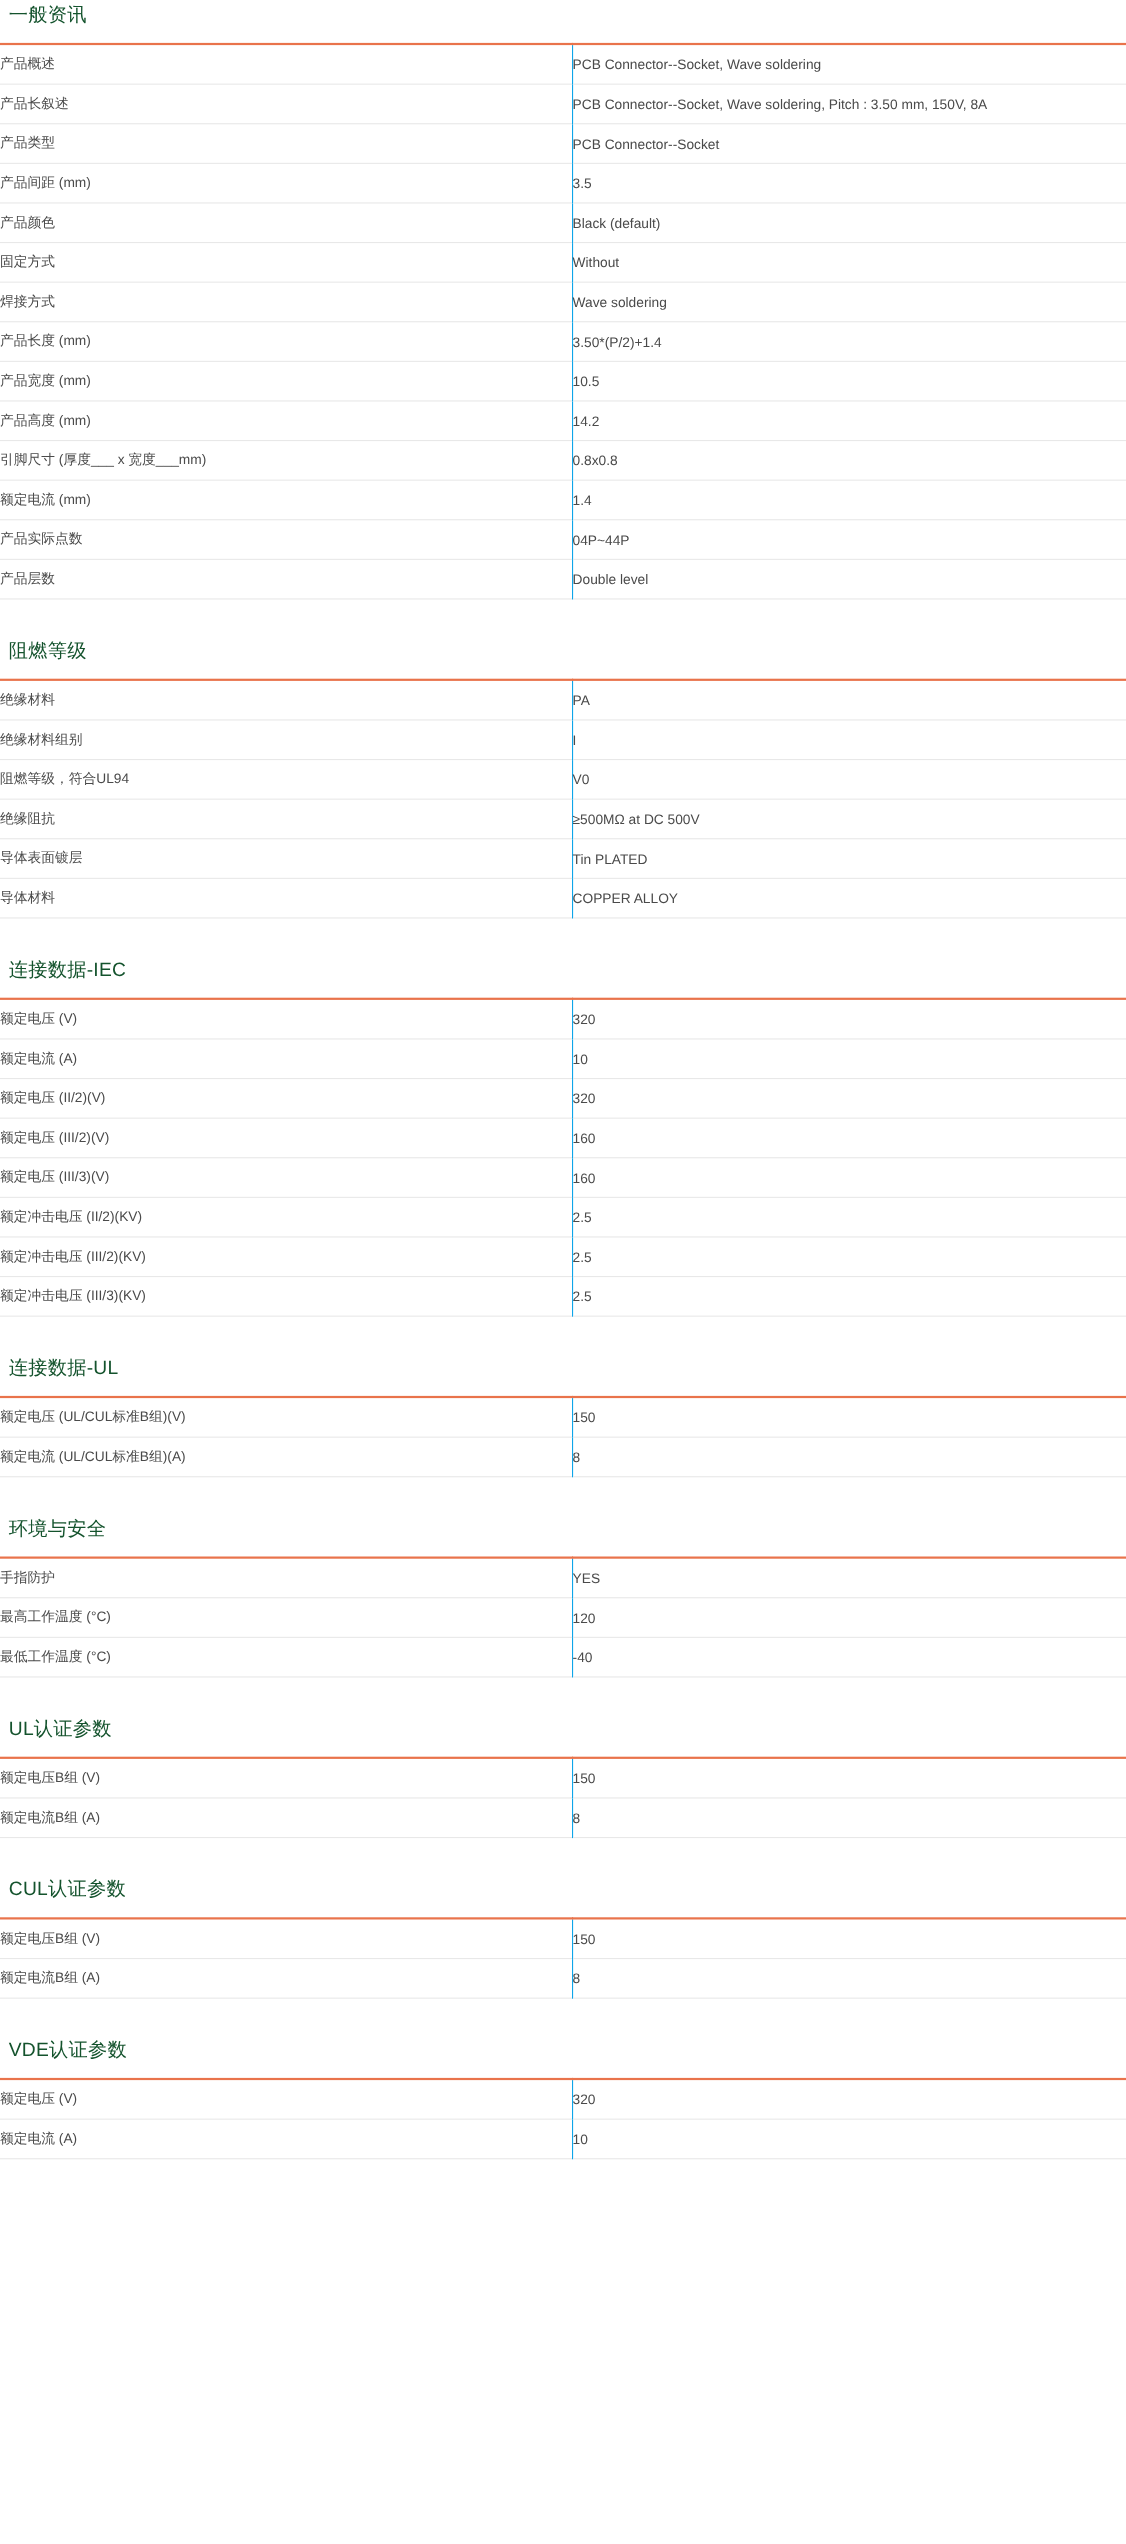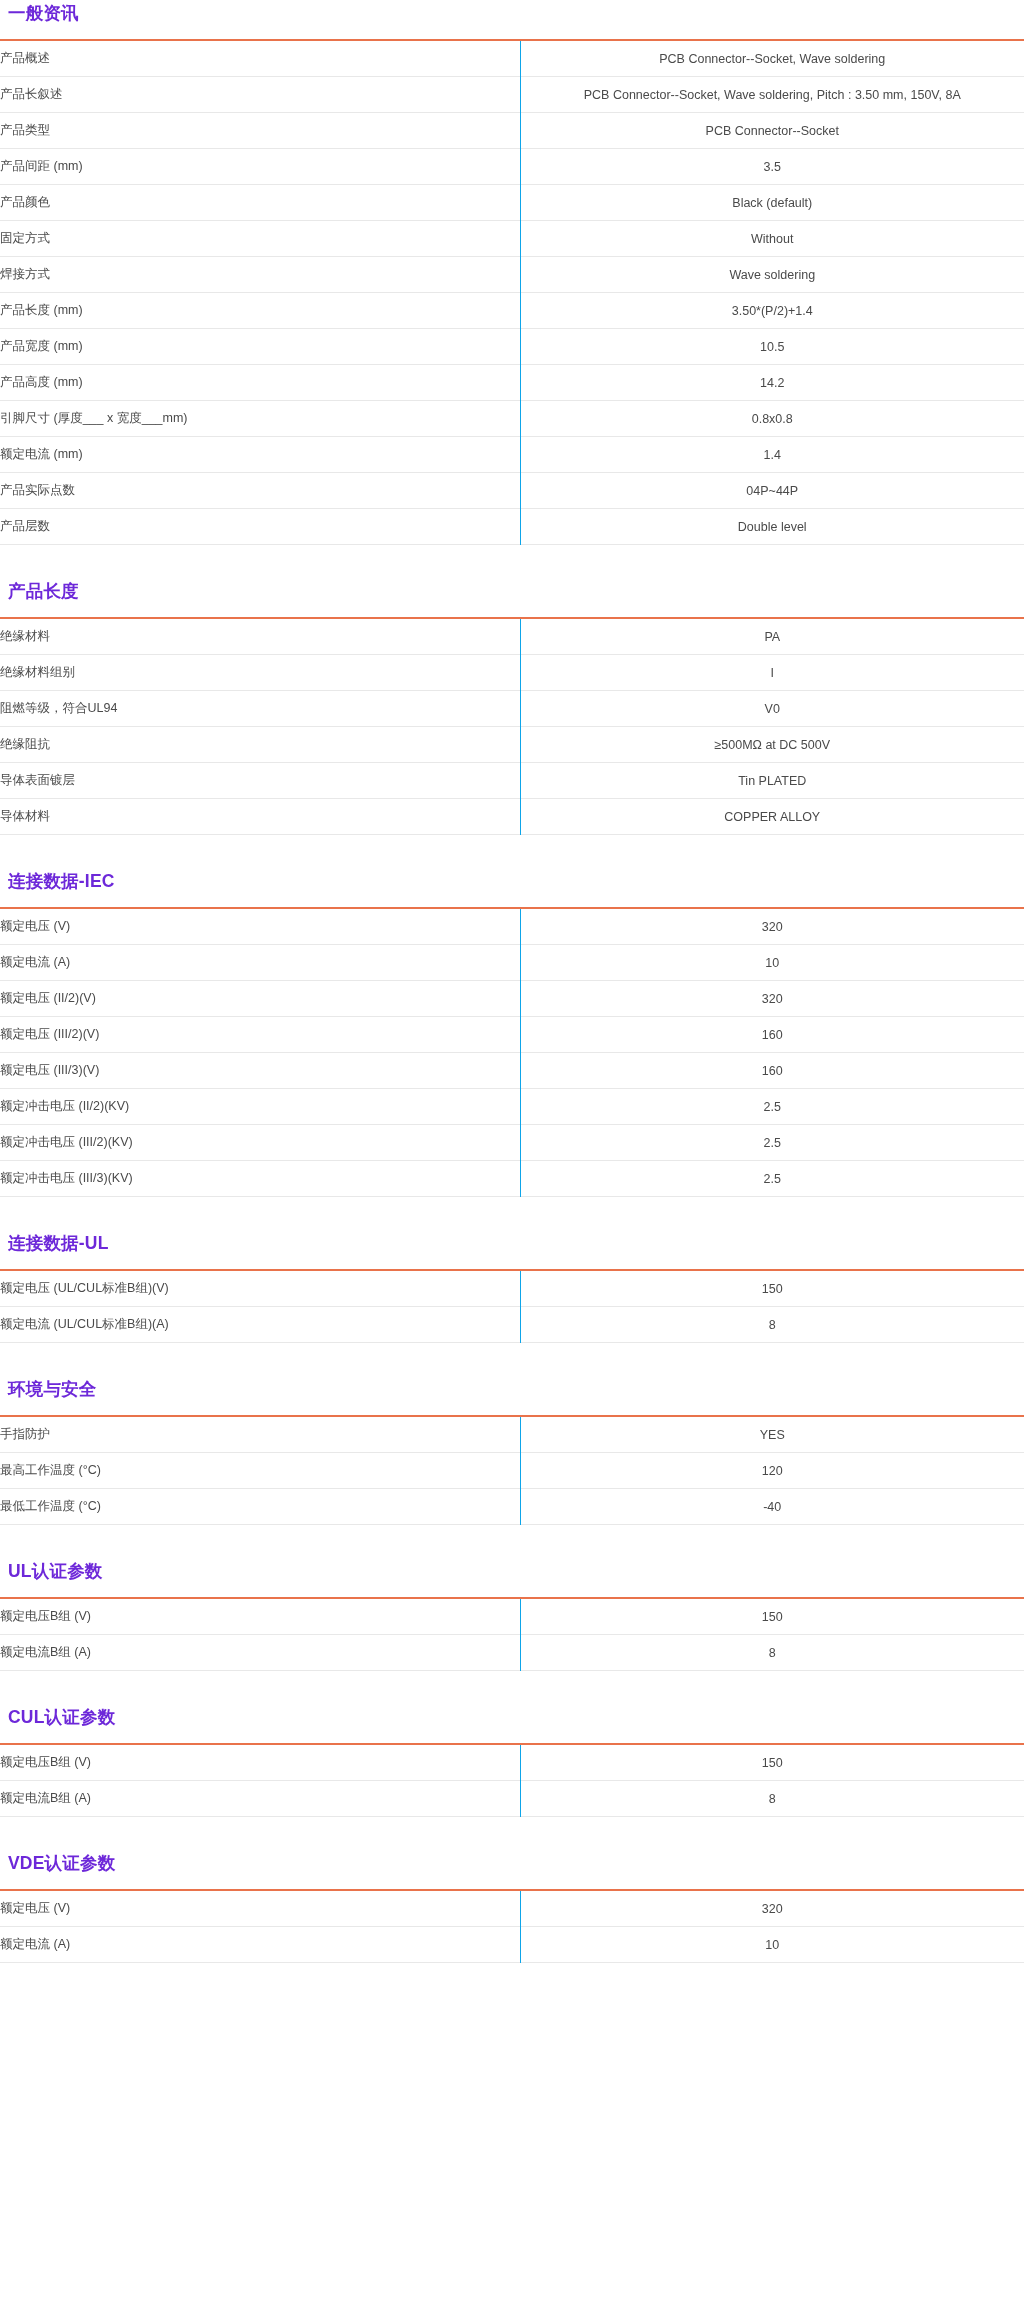--- a/index.html
+++ b/index.html
@@ -15,22 +15,22 @@
   }
   .page {
     width: 1024px;
     padding: 0;
   }
   .section {
     margin: 0 0 34px 0;
   }
   .section-title {
     font-size: 17.5px;
-    color: #6d28d9;
-    font-weight: 700;
+    color: #14532d;
+    font-weight: 400;
     padding: 0 0 14px 8px;
     letter-spacing: 0.2px;
   }
   table.spec {
     width: 1024px;
     border-collapse: collapse;
     table-layout: fixed;
     border-top: 2px solid #e9734b;
   }
   table.spec tr {
@@ -43,21 +43,20 @@
     vertical-align: middle;
     height: 21px;
   }
   td.label {
     width: 520px;
     padding-left: 10px;
     border-right: 1px solid #0ea5e9;
   }
   td.value {
     width: 504px;
-    text-align: center;
     padding-left: 6px;
     padding-right: 6px;
   }
   
   .first-title {
     padding-top: 1px;
   }
 </style>
 </head>
 <body>
@@ -121,21 +120,21 @@
               <td class="value">04P~44P</td>
             </tr>
             <tr>
               <td class="label">产品层数</td>
               <td class="value">Double level</td>
             </tr>
           </tbody>
         </table>
       </div>
       <div class="section">
-        <div class="section-title">产品长度</div>
+        <div class="section-title">阻燃等级</div>
         <table class="spec">
           <tbody>
             <tr>
               <td class="label">绝缘材料</td>
               <td class="value">PA</td>
             </tr>
             <tr>
               <td class="label">绝缘材料组别</td>
               <td class="value">I</td>
             </tr>

